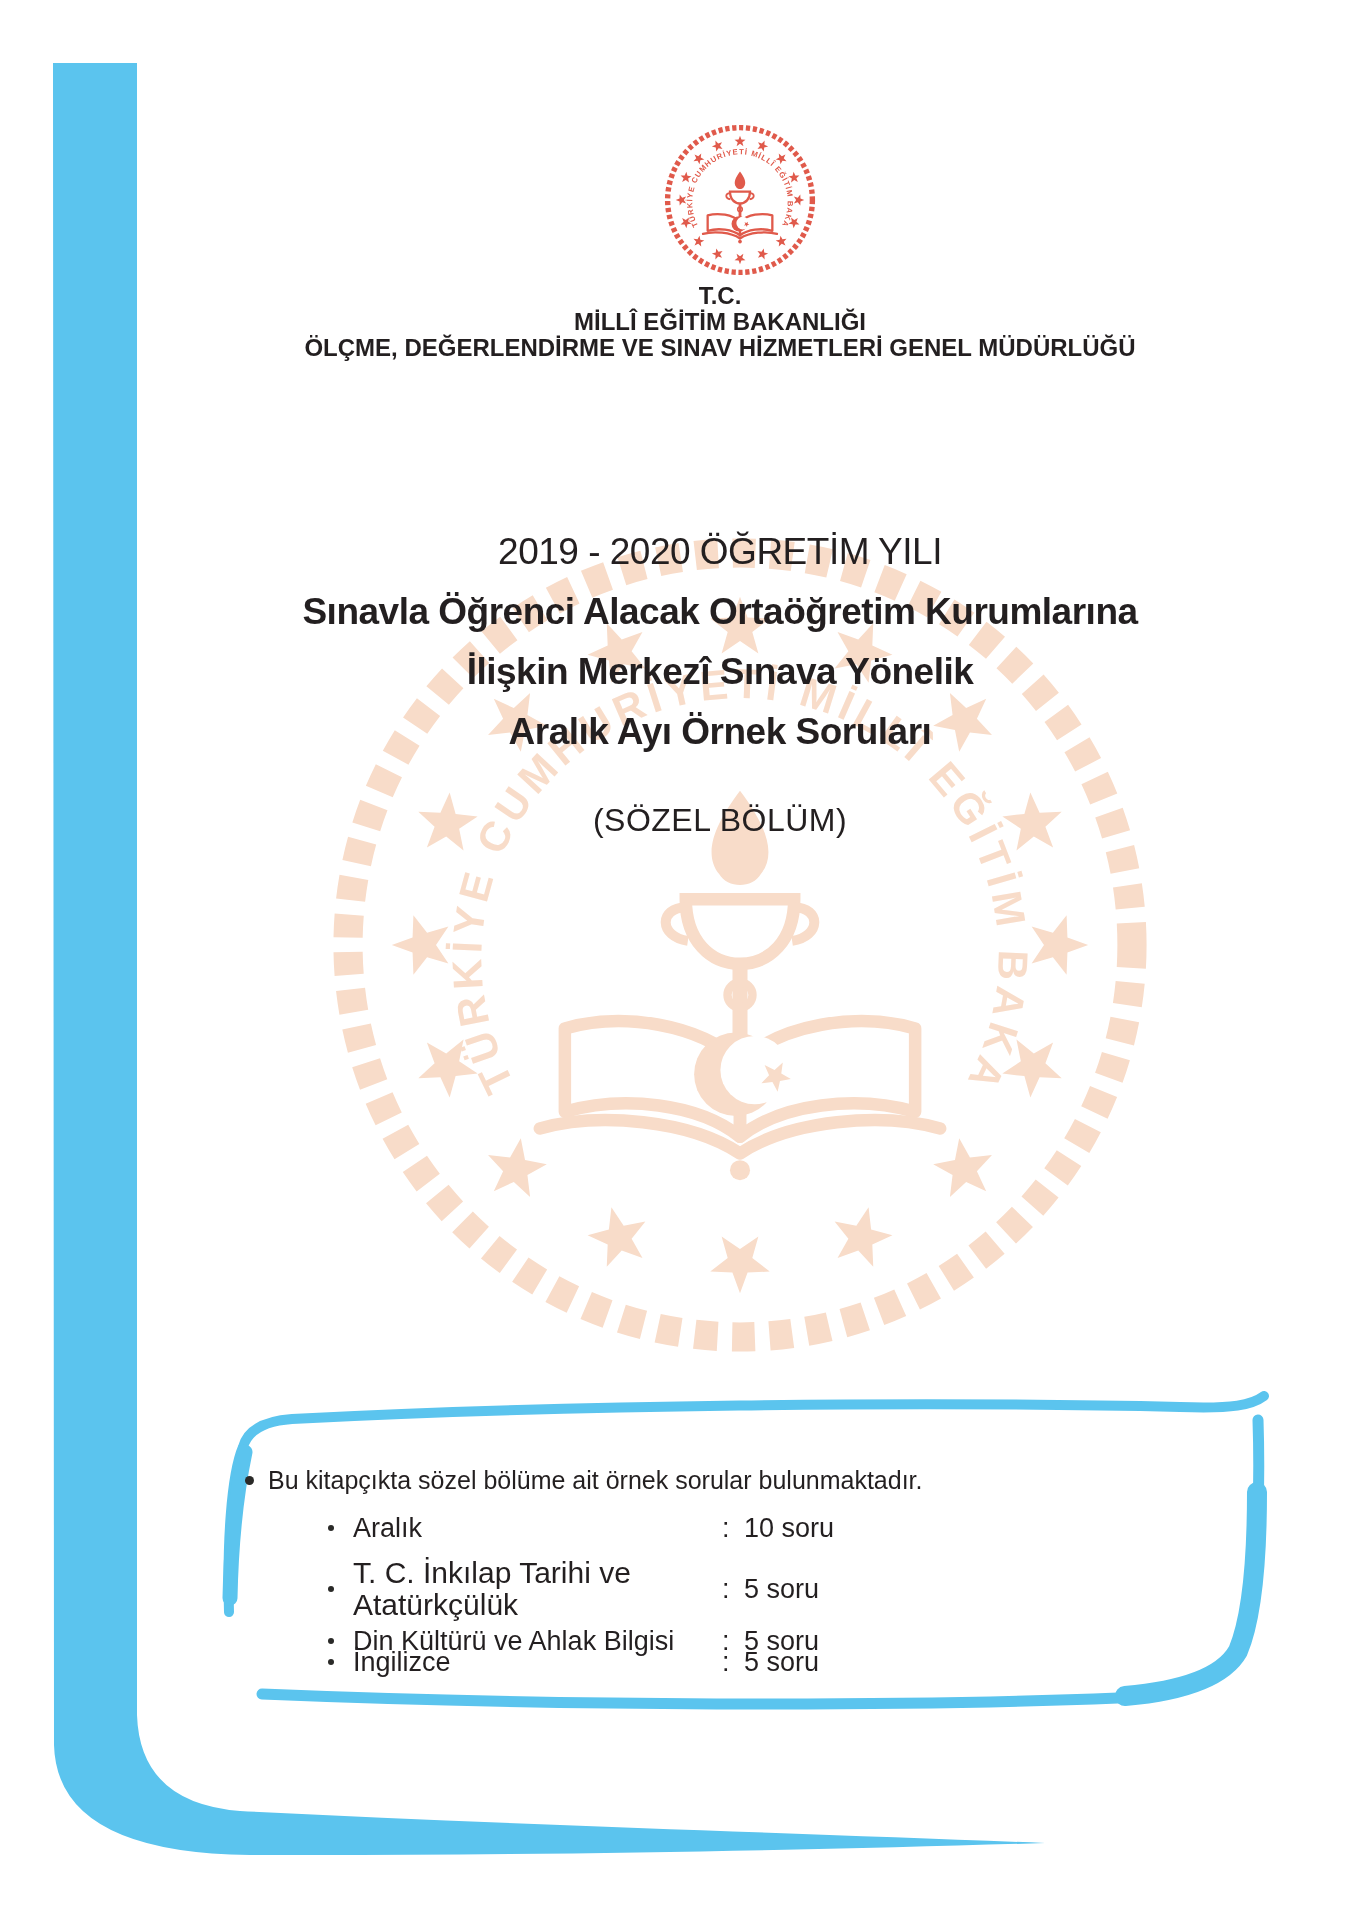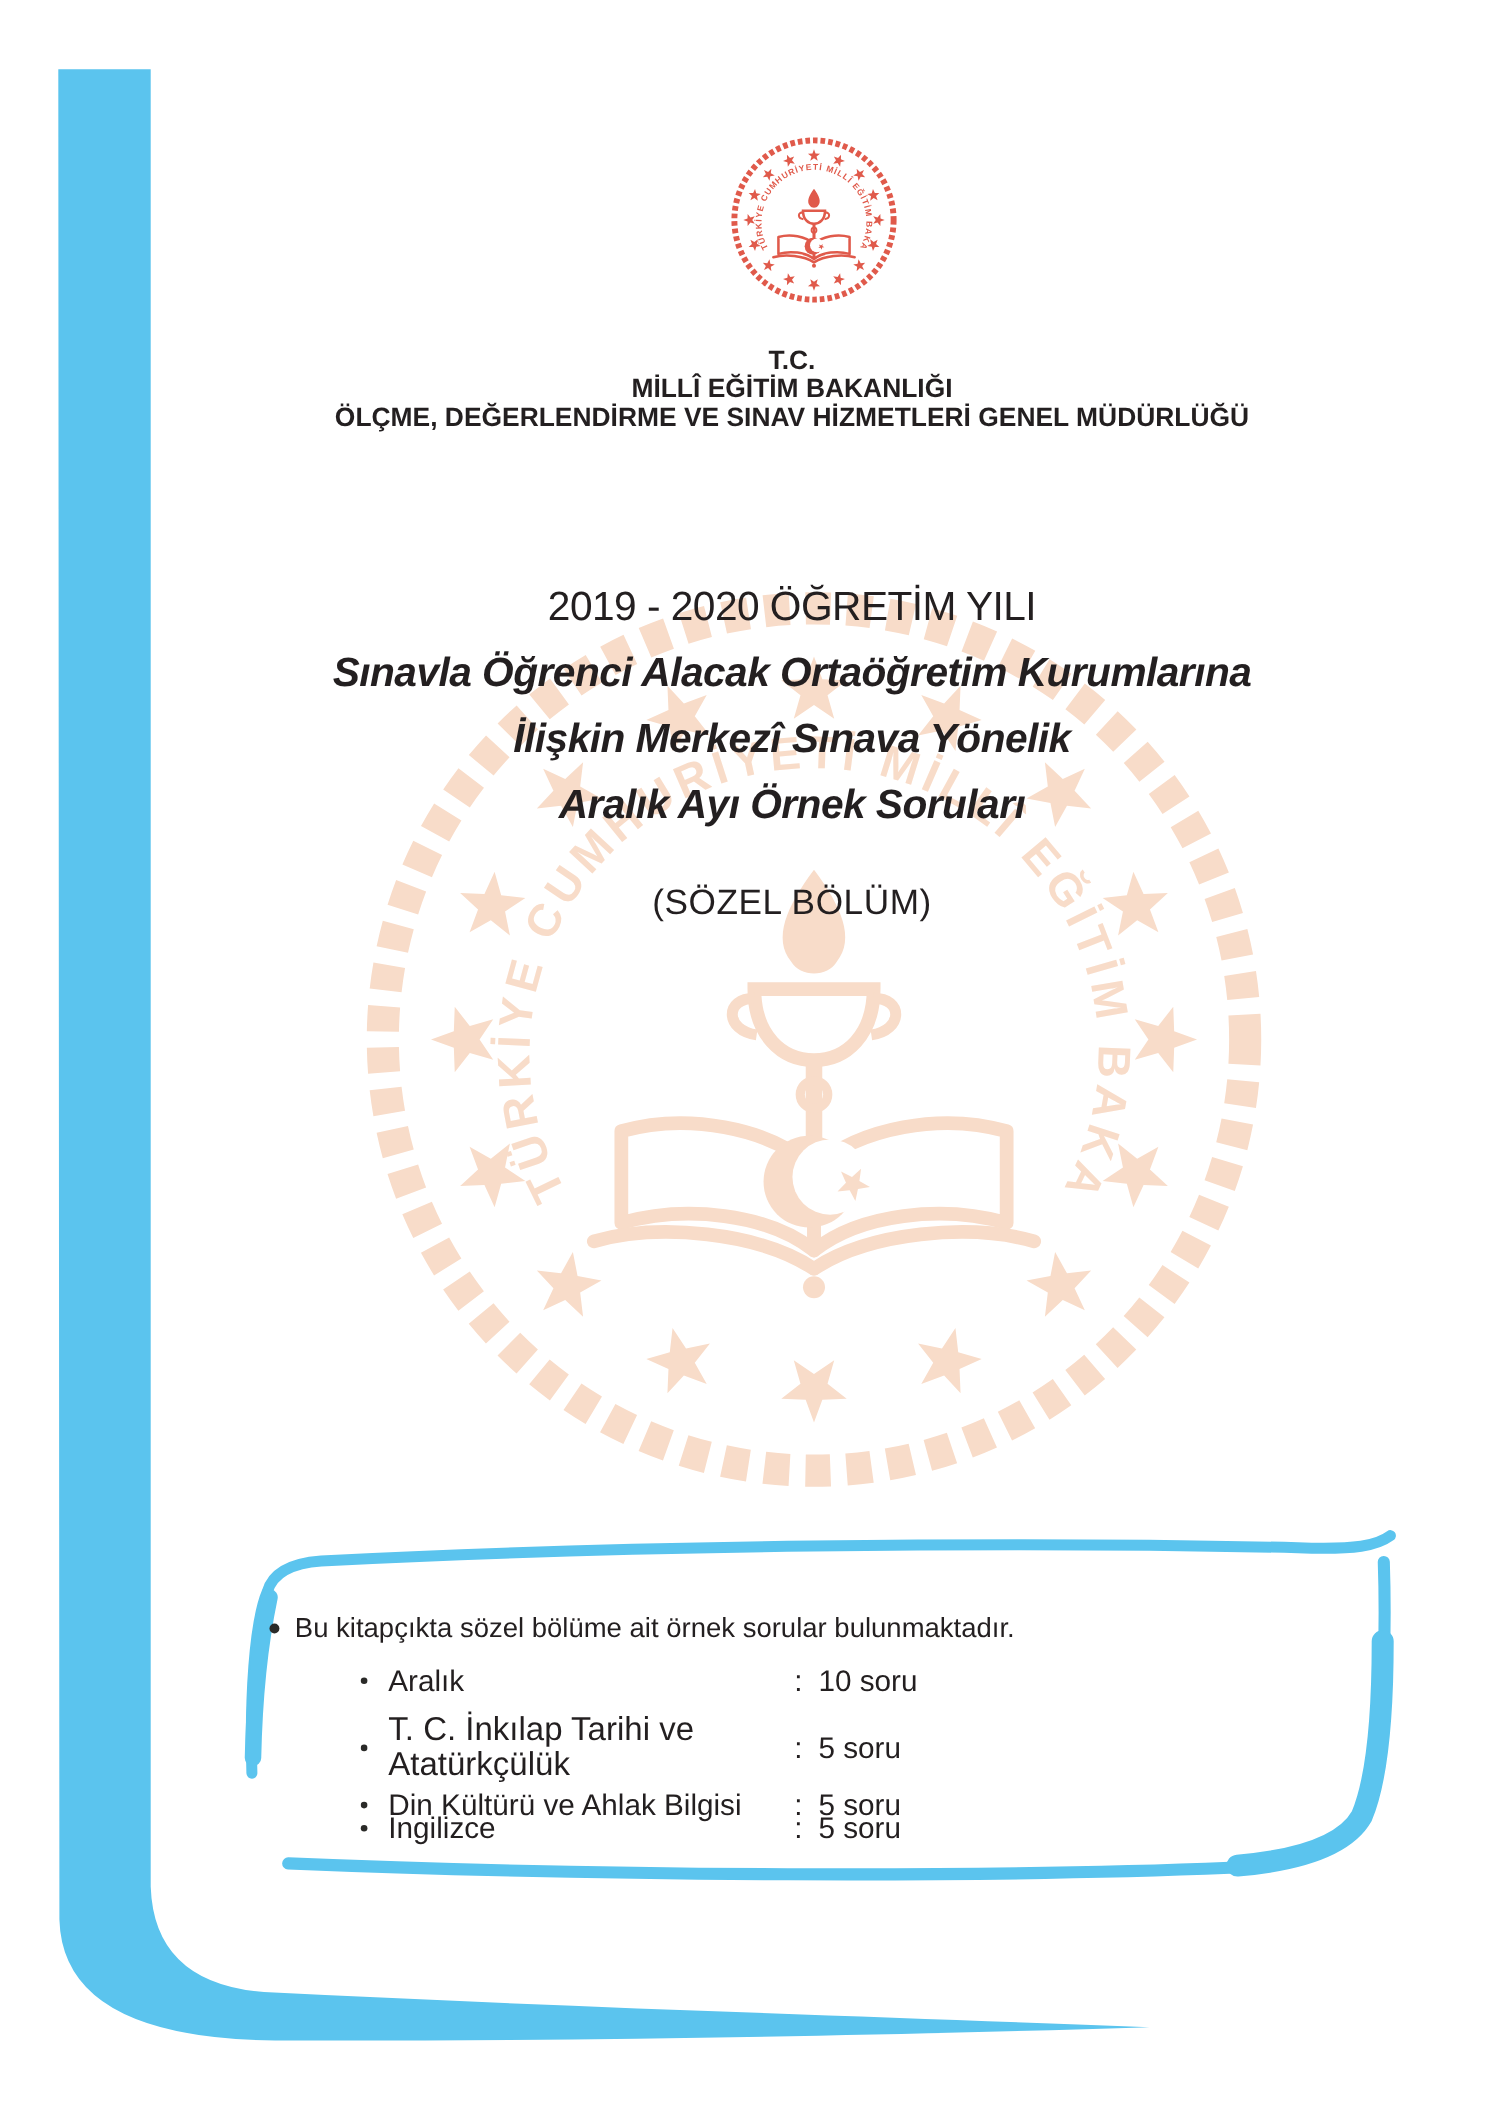--- a/index.html
+++ b/index.html
@@ -9,25 +9,25 @@
     color:#231f20;
   }
   .abs{position:absolute;}
   
   #decor-svg{left:0;top:0;width:1358px;height:1920px;z-index:2;pointer-events:none;}
   #watermark-svg{left:323px;top:528px;width:834px;height:834px;z-index:1;color:#f8dcc9;}
   #logo-svg{left:663px;top:123px;width:154px;height:154px;z-index:3;color:#e05a4b;}
   
   .txt{z-index:4;}
   .center-col{left:140px;width:1160px;text-align:center;}
-  .header-block{top:283px;font-weight:bold;font-size:24px;line-height:26px;letter-spacing:0px;margin-top:32px;}
+  .header-block{top:283px;font-weight:bold;font-size:24px;line-height:26px;letter-spacing:0px;}
   .header-block div{white-space:nowrap;}
   .title-block{top:522px;font-size:37px;line-height:60px;letter-spacing:-0.5px;}
   .t-reg{font-weight:400;}
-  .t-bold{font-weight:700;font-style:italic;}
+  .t-bold{font-weight:700;}
   .section-line{top:798px;font-size:32px;line-height:44px;font-weight:400;letter-spacing:0.5px;}
   
   .intro-row{left:245px;top:1464px;display:flex;align-items:center;gap:14px;font-size:25px;line-height:32px;}
   .bullet-dot{width:9px;height:9px;border-radius:50%;background:#2a2a28;flex:0 0 auto;}
   .sub-row{left:328px;display:grid;grid-template-columns:25px 369px 22px auto;align-items:center;
            font-size:27px;line-height:32px;height:32px;}
   .sub-row .sb{width:6px;height:6px;border-radius:50%;background:#2a2a28;}
   .sub-row.tight .lbl{font-size:30px;}
   .row-0{top:1512px;}
   .row-1{top:1557px;}

